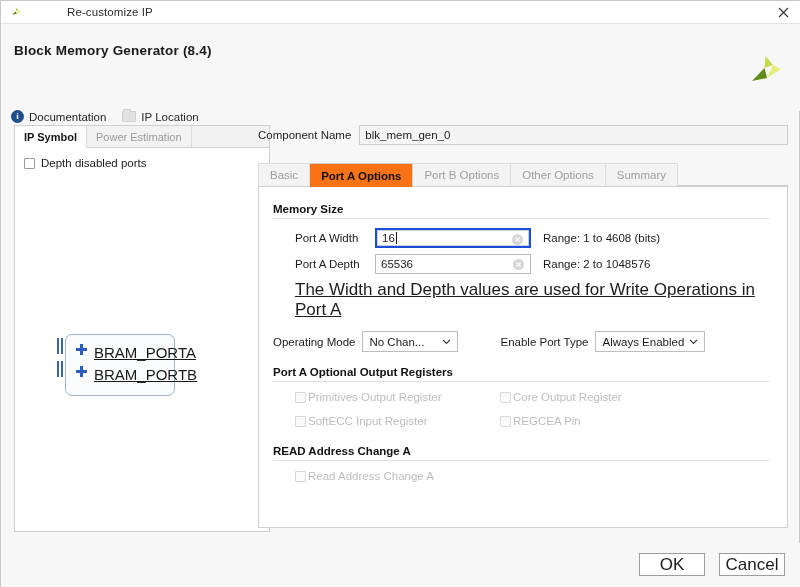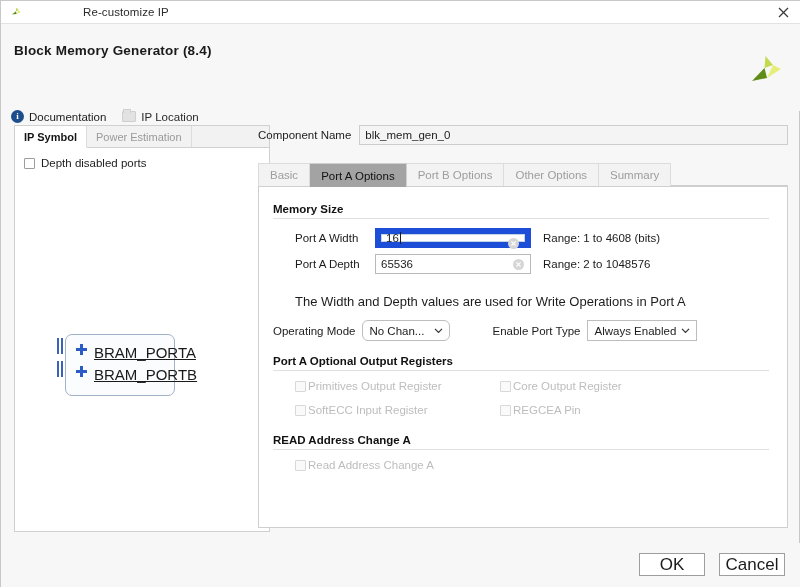--- a/index.html
+++ b/index.html
@@ -20,21 +20,21 @@
   
   .titlebar {
     position: absolute; left: 0; top: 0;
     width: 800px; height: 23px;
     background: #ffffff;
     border-bottom: 1px solid #e3e3e3;
     display: flex; align-items: center;
   }
   .tb-logo { margin-left: 8px; width: 15px; height: 15px; position: relative; }
   .tb-title {
-    margin-left: 23px;
+    margin-left: 7px;
     font-size: 11.5px; color: #2b2b2b; letter-spacing: .1px; padding-left: 36px;
   }
   .tb-close {
     position: absolute; right: 9px; top: 3px;
     width: 17px; height: 17px;
     display: flex; align-items: center; justify-content: center;
     cursor: pointer;
   }
   .tb-close svg { display: block; }
 
@@ -191,21 +191,21 @@
   .rp-tab {
     display: flex; align-items: center; padding: 0 11px;
     font-size: 11.5px; color: #9d9d9d;
     background: #f3f3f3;
     border: 1px solid #dcdcdc; border-bottom: none;
     border-left: none;
     cursor: pointer;
   }
   .rp-tab:first-child { border-left: 1px solid #dcdcdc; }
   .rp-tab.active {
-    background: #a3a3a3; color: #111111; font-weight: normal;
+    background: #f97316; color: #111111; font-weight: bold;
     border-color: #cfcfcf;
     margin-bottom: -1px; height: 25px;
   }
   .rp-tabfill {
     flex: 1; border-bottom: 1px solid #cfcfcf;
   }
 
   .rp-content {
     height: 341px;
     background: #ffffff;
@@ -233,60 +233,60 @@
   .field-input {
     position: relative;
     width: 156px; height: 20px;
     background: #ffffff;
     border: 1px solid #b9b9b9;
     display: flex; align-items: center;
     padding-left: 5px;
     font-size: 11.5px; color: #1c1c1c;
   }
   .field-input.focused {
-    border: 6px solid #1d4ed8;
+    border: 2px solid #1d4ed8;
     box-shadow: 0 0 0 1px #c3d3e8 inset;
   }
   .caret {
     display: inline-block; width: 1px; height: 12px;
     background: #1c1c1c; margin-left: 1px;
   }
   .clear-ico {
     position: absolute; right: 6px; top: 4px;
     width: 11px; height: 11px; border-radius: 50%;
     background: #d6d6d6;
     display: flex; align-items: center; justify-content: center;
     cursor: pointer;
   }
   .clear-ico svg { display: block; }
   .field-hint {
     margin-left: 12px; font-size: 11.5px; color: #1c1c1c;
   }
   .note-row {
-    margin-left: 22px; margin-top: 20px; margin-bottom: 11px;
-    font-size: 13px; color: #1c1c1c;
+    margin-left: 22px; margin-top: 6px; margin-bottom: 11px;
+    font-size: 17px; color: #1c1c1c; text-decoration: underline;
   }
 
   .combo-row {
     display: flex; align-items: center;
     margin-bottom: 14px;
   }
   .combo-label { font-size: 11.5px; color: #1c1c1c; margin-right: 7px; }
   .combo {
     position: relative;
     height: 21px;
     background: #ffffff;
     border: 1px solid #bdbdbd;
     display: flex; align-items: center;
     padding: 0 22px 0 6px;
     font-size: 11.5px; color: #1c1c1c;
     cursor: pointer;
     white-space: nowrap;
   }
-  .combo.w1 { width: 88px; border-radius: 6px; }
+  .combo.w1 { width: 96px; }
   .combo.w2 { width: 110px; }
   .combo .chev {
     position: absolute; right: 6px; top: 50%;
     transform: translateY(-60%);
   }
   .spacer-gap { width: 42px; }
 
   .chk-row {
     display: flex; margin-left: 22px; margin-bottom: 12px;
   }

